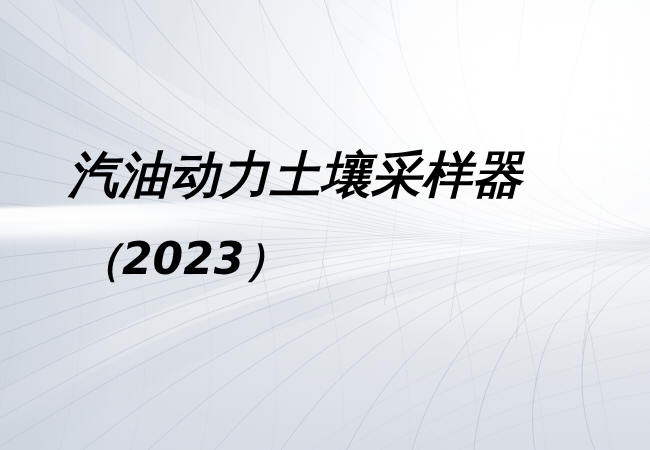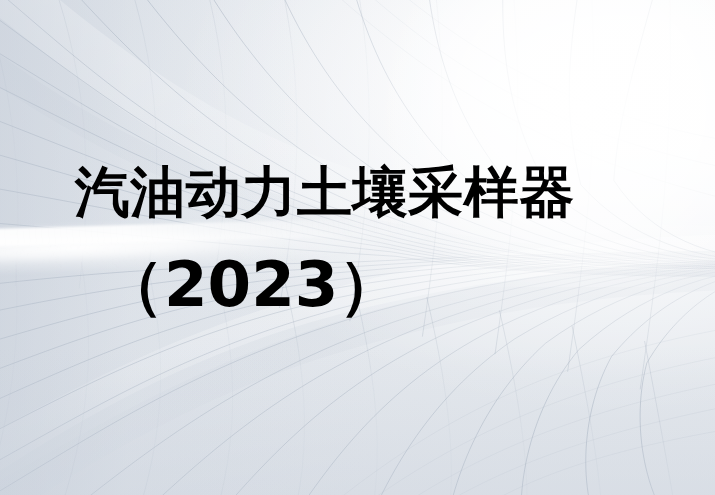--- a/index.html
+++ b/index.html
@@ -88,40 +88,41 @@
   }
 
   
   .title-block {
     position: absolute;
     left: 0;
     top: 0;
     width: 650px;
     height: 450px;
     pointer-events: none;
+    font-style: italic;
   }
 
   .title-line-1 {
     position: absolute;
     left: 68px;
     top: 144px;
     font-size: 50px;
     line-height: 62px;
     font-weight: 700;
     color: #000000;
     letter-spacing: 0.5px;
     white-space: nowrap;
     font-family: "DejaVu Sans", "Liberation Sans", sans-serif;
   }
 
   .title-line-2 {
     position: absolute;
-    left: 92px;
+    left: 78px;
     top: 228px;
-    font-size: 57px;
+    font-size: 44px;
     line-height: 62px;
     font-weight: 700;
     color: #000000;
     letter-spacing: 0px;
     white-space: nowrap;
     font-family: "DejaVu Sans", "Liberation Sans", sans-serif;
   }
 </style>
 </head>
 <body>

